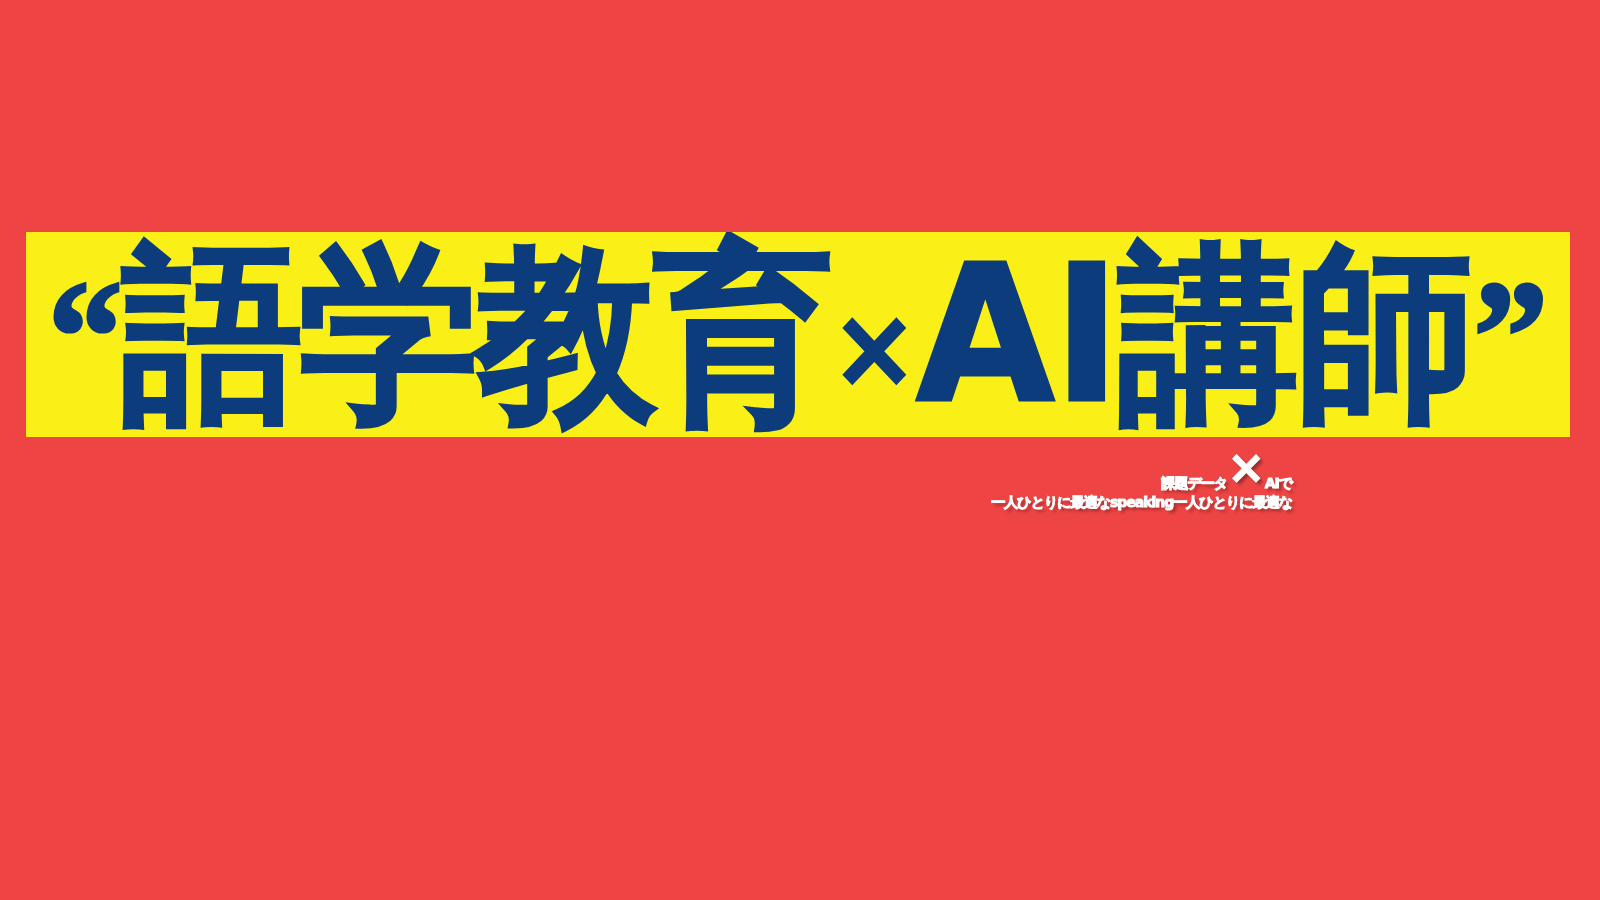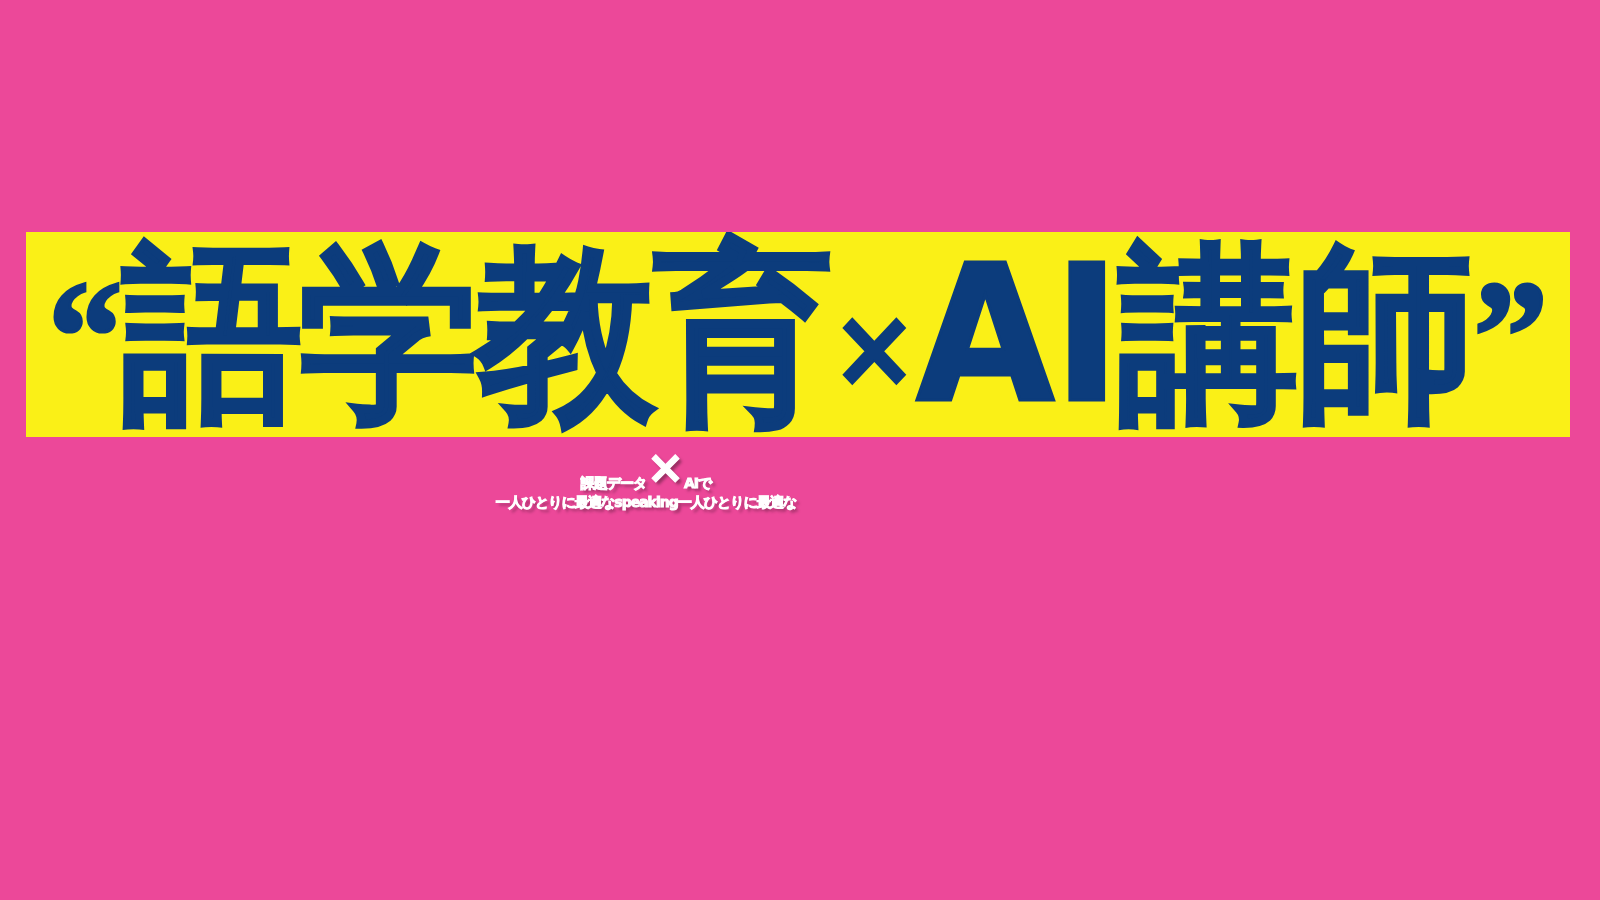--- a/index.html
+++ b/index.html
@@ -10,21 +10,21 @@
     width: 1600px;
     height: 900px;
     overflow: hidden;
     font-family: "Liberation Sans", "DejaVu Sans", sans-serif;
   }
 
   #slide {
     position: relative;
     width: 1600px;
     height: 900px;
-    background: #ec4899;
+    background: #ef4444;
     box-sizing: border-box;
   }
 
   
   #title-banner {
     position: absolute;
     left: 26px;
     top: 232px;
     width: 1544px;
     height: 205px;
@@ -64,21 +64,21 @@
   #title-text .latin {
     letter-spacing: -1px;
   }
 
   
   #subtitle {
     position: absolute;
     left: 0;
     top: 458px;
     width: 1292px;
-    text-align: center;
+    text-align: right;
     color: #ffffff;
     font-family: "DejaVu Sans", "Liberation Sans", sans-serif;
     font-weight: 700;
     font-size: 62px;
     line-height: 84px;
     letter-spacing: -1px;
     text-shadow: 3px 3px 3px rgba(0, 0, 0, 0.35);
     -webkit-text-stroke: 1px #ffffff;
   }
 

